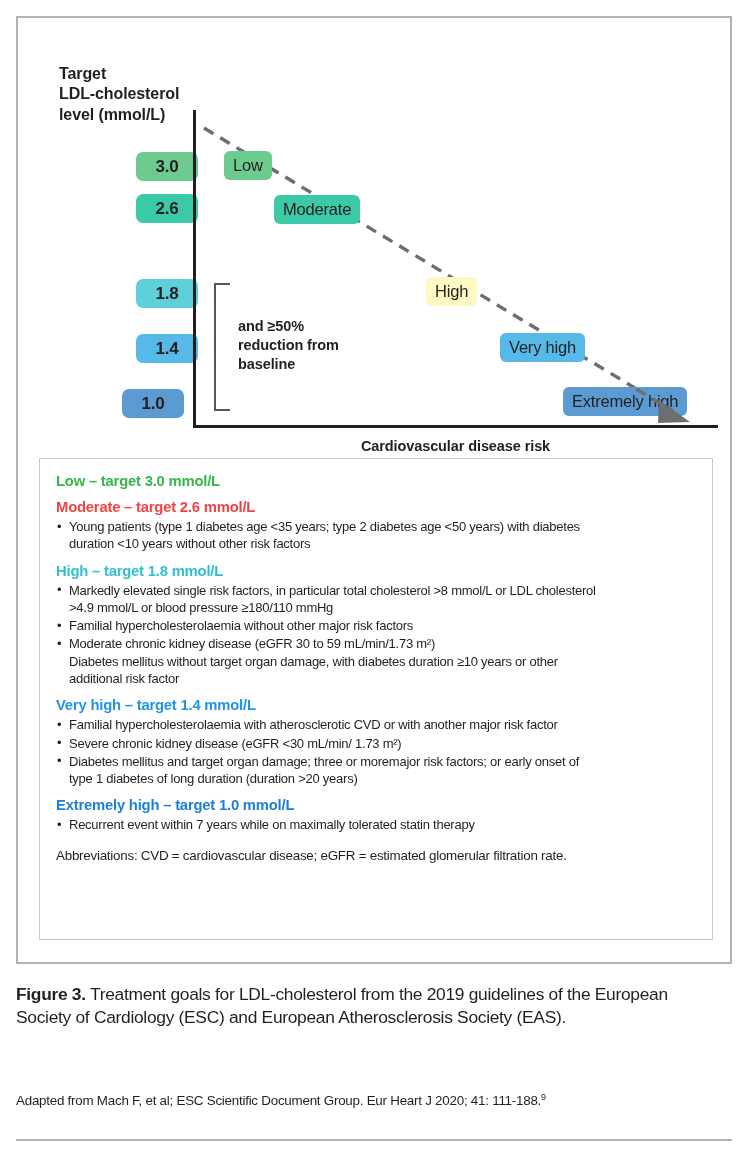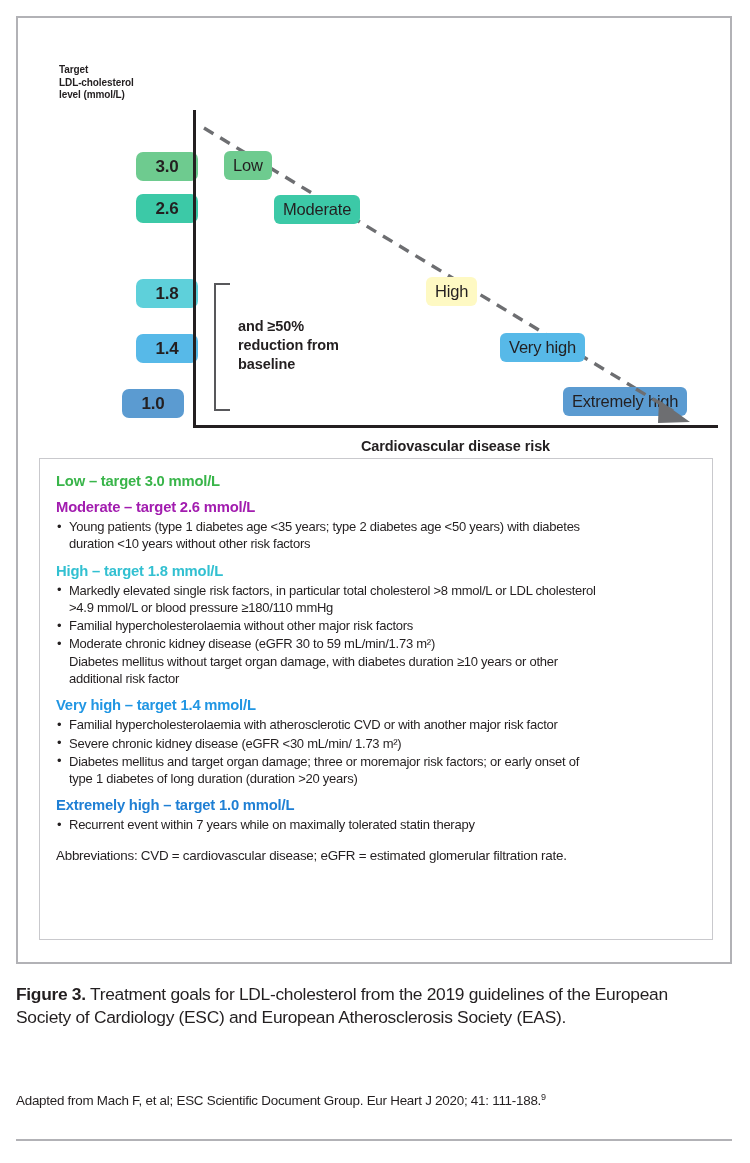--- a/index.html
+++ b/index.html
@@ -33,21 +33,21 @@
     position: absolute;
     left: 0;
     top: 0;
     width: 716px;
     height: 424px;
   }
   .axis-title {
     position: absolute;
     left: 41px;
     top: 46px;
-    font-size: 10px;
+    font-size: 16px;
     font-weight: bold;
     line-height: 1.27;
     letter-spacing: -0.1px;
     white-space: pre-line;
   }
   .y-axis {
     position: absolute;
     left: 175px;
     top: 92px;
     width: 2.5px;
@@ -277,21 +277,21 @@
     </svg>
   </div>
 
   <div class="legend-box">
 
     <div class="legend-group">
       <div class="legend-head" style="color:#39b54a;">Low – target 3.0 mmol/L</div>
     </div>
 
     <div class="legend-group">
-      <div class="legend-head" style="color:#a21caf;">Moderate – target 2.6 mmol/L</div>
+      <div class="legend-head" style="color:#ef4444;">Moderate – target 2.6 mmol/L</div>
       <ul class="bullets">
         <li>Young patients (type 1 diabetes age &lt;35 years; type 2 diabetes age &lt;50 years) with diabetes
 duration &lt;10 years without other risk factors</li>
       </ul>
     </div>
 
     <div class="legend-group">
       <div class="legend-head" style="color:#32c0d1;">High – target 1.8 mmol/L</div>
       <ul class="bullets">
         <li>Markedly elevated single risk factors, in particular total cholesterol &gt;8 mmol/L or LDL cholesterol

